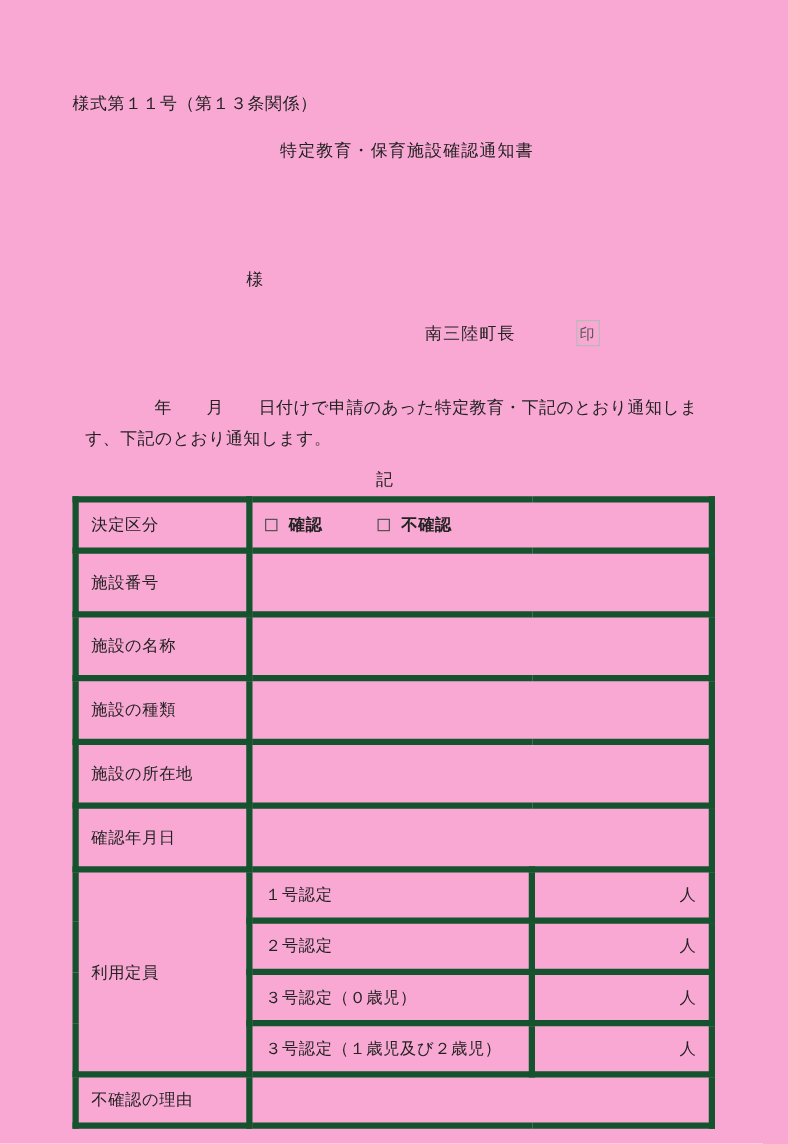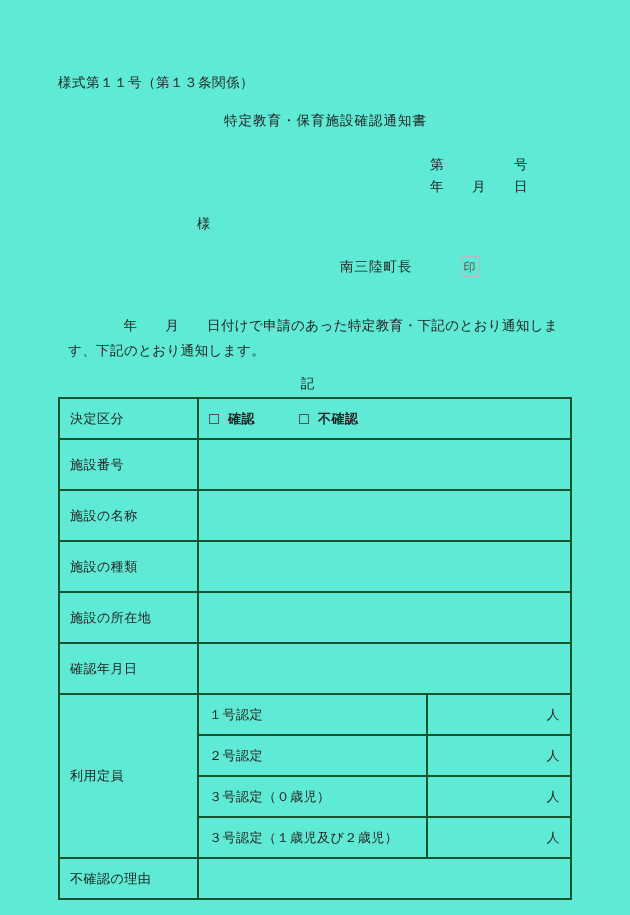--- a/index.html
+++ b/index.html
@@ -12,21 +12,21 @@
     width: 630px;
     height: 915px;
     position: relative;
     font-family: "Liberation Serif", "DejaVu Serif", serif;
     color: #222222;
     -webkit-font-smoothing: antialiased;
   }
   .page {
     position: absolute;
     inset: 0;
-    background: #5eead4;
+    background: #f9a8d4;
   }
 
   
   .form-no {
     position: absolute;
     left: 58px;
     top: 74px;
     font-size: 13.5px;
     letter-spacing: 0.5px;
     white-space: nowrap;
@@ -116,21 +116,21 @@
   .form-table {
     position: absolute;
     left: 58px;
     top: 397px;
     width: 514px;
     border-collapse: collapse;
     table-layout: fixed;
     font-size: 13px;
   }
   .form-table td {
-    border: 2px solid #14532d;
+    border: 5px solid #14532d;
     padding: 0 10px;
     letter-spacing: 0.5px;
     vertical-align: middle;
   }
   .col-label { width: 139px; }
   .col-unit  { width: 144px; }
 
   .r-decision  { height: 41px; }
   .r-std       { height: 51px; }
   .r-sub       { height: 41px; }
@@ -157,24 +157,20 @@
 </style>
 </head>
 <body>
 
 <div class="page">
 
   <div class="form-no">様式第１１号（第１３条関係）</div>
 
   <div class="doc-title">特定教育・保育施設確認通知書</div>
 
-  <div class="meta-block">
-    <span class="meta-line">第　　　　　号</span>
-    <span class="meta-line">年　　月　　日</span>
-  </div>
 
   <div class="addressee">様</div>
 
   <div class="issuer-row">
     <span class="issuer-name">南三陸町長</span>
     <span class="seal-box">印</span>
   </div>
 
   <div class="body-para">　　　　年　　月　　日付けで申請のあった特定教育・下記のとおり通知します、下記のとおり通知します。</div>
 

